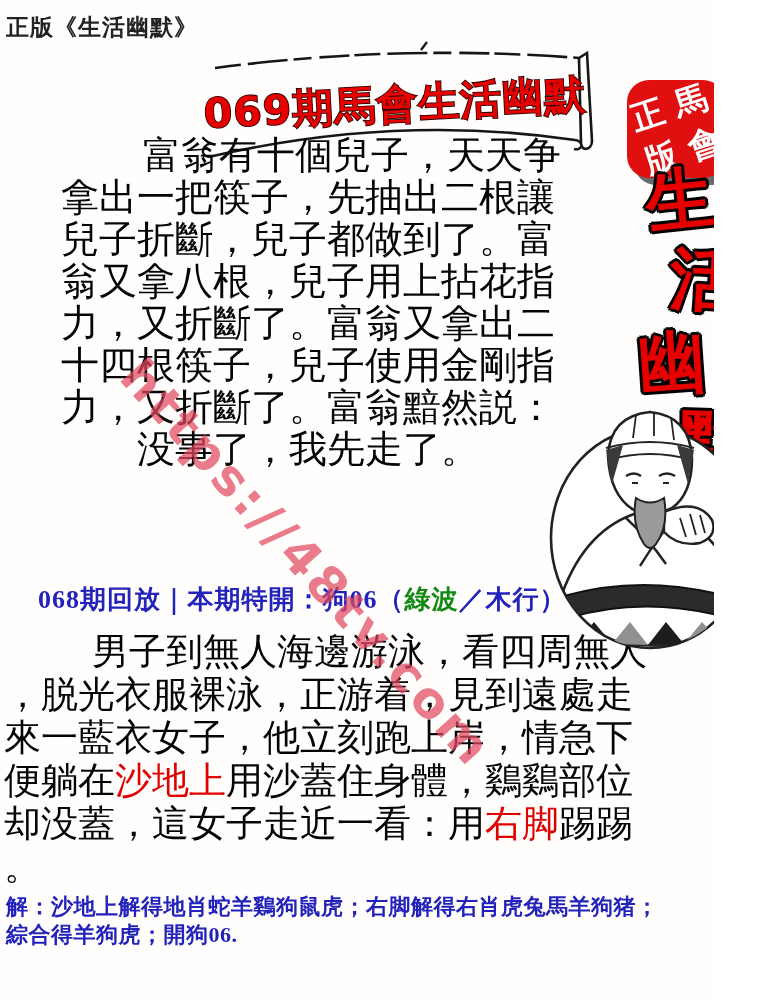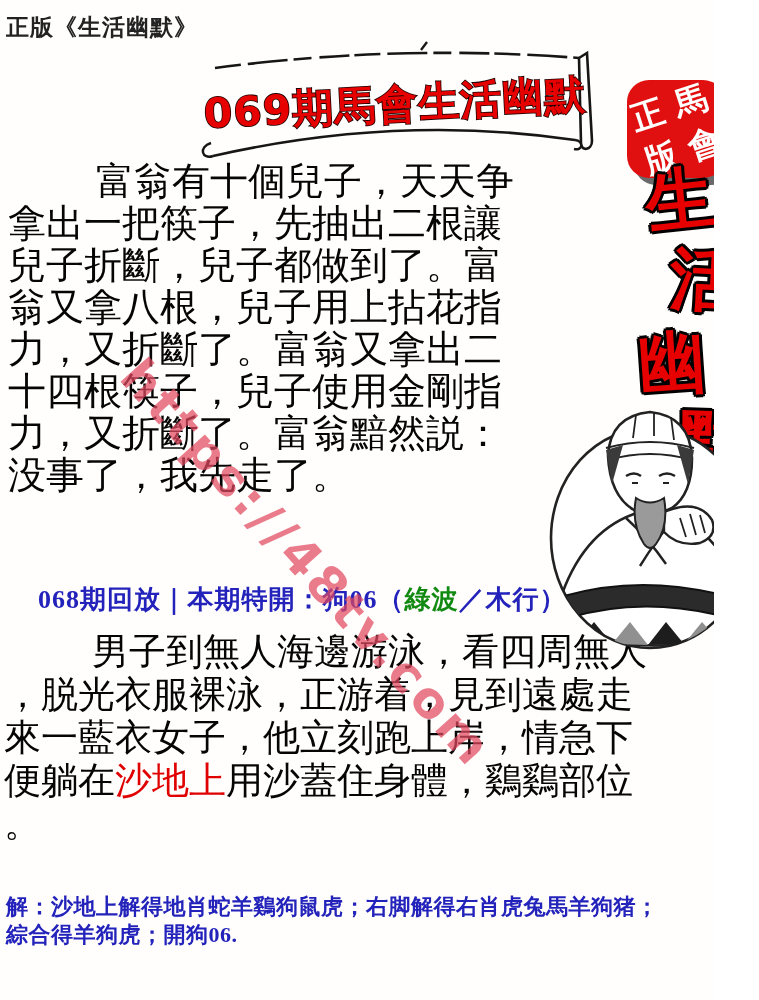--- a/index.html
+++ b/index.html
@@ -14,21 +14,21 @@
   }
   
   .banner{position:absolute;left:183px;top:38px;width:424px;height:140px;}
   .banner text{
     font-family:"DejaVu Sans","Liberation Sans",sans-serif;
     font-weight:bold;font-size:41px;letter-spacing:1px;
     fill:#e60000;stroke:#1a0000;stroke-width:1.6;paint-order:stroke;
   }
   
   .story{position:absolute;color:#050505;white-space:nowrap;}
-  #story1{left:8px;top:160px;font-size:38px;line-height:42px;width:600px;}
+  #story1{left:8px;top:134px;font-size:38px;line-height:42px;width:600px;text-align:center;}
   #story2{left:4px;top:630px;font-size:37px;line-height:43px;width:755px;}
   .story .line{white-space:nowrap;}
   .story .line.indent{padding-left:88px;}
   .c-k{color:#050505;}
   .c-r{color:#e00000;text-align:center;}
   .c-b{color:#2323bb;}
   .c-g{color:#128a12;}
   
   #info-line{
     position:absolute;left:38px;top:582px;font-size:26px;font-weight:bold;
@@ -117,20 +117,21 @@
       <div class="line">没事了，我先走了。</div>
     </div>
 
   <div id="info-line"><span class="c-b">068期回放｜本期特開：狗06（</span><span class="c-g">綠波</span><span class="c-b">／</span><span class="c-b">木行）</span></div>
 
   <div class="story" id="story2">
       <div class="line indent"><span class="c-k">男子到無人海邊游泳，看四周無人</span></div>
       <div class="line"><span class="c-k">，脱光衣服裸泳，正游着，見到遠處走</span></div>
       <div class="line"><span class="c-k">來一藍衣女子，他立刻跑上岸，情急下</span></div>
       <div class="line"><span class="c-k">便躺在</span><span class="c-r">沙地上</span><span class="c-k">用沙蓋住身體，鷄鷄部位</span></div>
+      <div class="line"><span class="c-k">却没蓋，這女子走近一看：用</span><span class="c-r">右脚</span><span class="c-k">踢踢</span></div>
       <div class="line"><span class="c-k">。</span></div>
     </div>
 
   <div id="solution">
       <div>解：沙地上解得地肖蛇羊鷄狗鼠虎；右脚解得右肖虎兔馬羊狗猪；</div>
       <div>綜合得羊狗虎；開狗06.</div>
     </div>
 
   <svg class="portrait" viewBox="0 0 211 266" aria-hidden="true">
     <defs>

